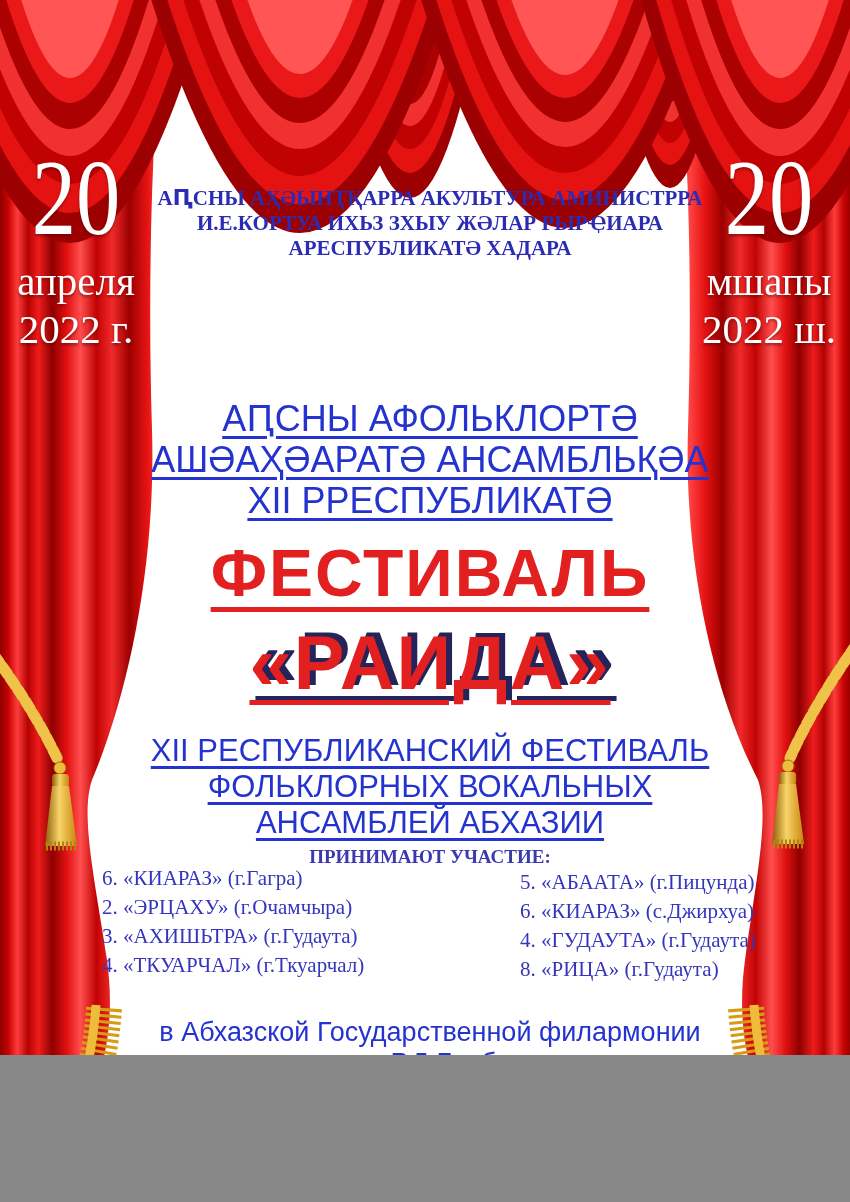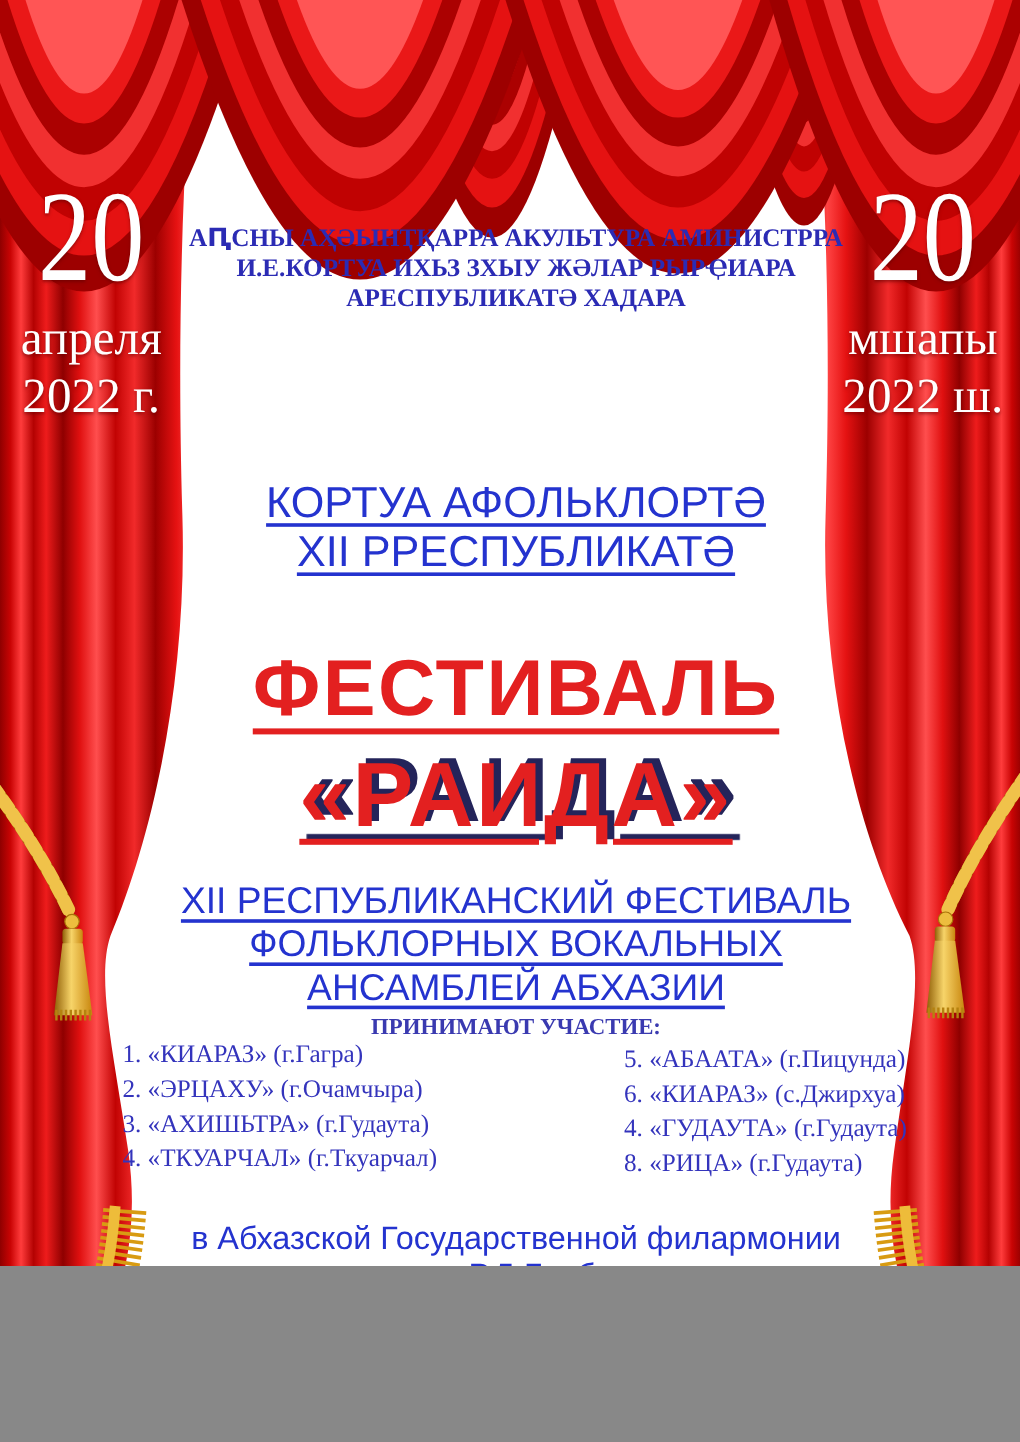--- a/index.html
+++ b/index.html
@@ -197,36 +197,37 @@
     <div class="year">2022 ш.</div>
   </div>
 
   <div class="txt org org1" style="left:145px;top:186px;width:570px;">
     <div>АԤСНЫ АҲӘЫНҬҚАРРА АКУЛЬТУРА АМИНИСТРРА</div>
     <div>И.Е.КОРТУА ИХЬЗ ЗХЫУ ЖӘЛАР РЫРҾИАРА</div>
     <div>АРЕСПУБЛИКАТӘ ХАДАРА</div>
   </div>
 
   <div class="txt sansblue title-abk" style="left:130px;top:398px;width:600px;">
-    <div>КОРТУА АФОЛЬКЛОРТӘ</div>
+    <div>АԤСНЫ АФОЛЬКЛОРТӘ</div>
+    <div>АШӘАҲӘАРАТӘ АНСАМБЛЬҚӘА</div>
     <div>XII РРЕСПУБЛИКАТӘ</div>
   </div>
 
   <div class="txt fest fest-word" style="left:130px;top:540px;width:600px;">ФЕСТИВАЛЬ</div>
   <div class="txt fest fest-name" style="left:130px;top:625px;width:600px;">«РАИДА»</div>
 
   <div class="txt sansblue subtitle" style="left:130px;top:733px;width:600px;">
     <div>XII РЕСПУБЛИКАНСКИЙ ФЕСТИВАЛЬ</div>
     <div>ФОЛЬКЛОРНЫХ ВОКАЛЬНЫХ</div>
     <div>АНСАМБЛЕЙ АБХАЗИИ</div>
   </div>
 
   <div class="txt part-head" style="left:230px;top:846px;width:400px;">ПРИНИМАЮТ УЧАСТИЕ:</div>
   <div class="txt plist" style="left:102px;top:864px;width:290px;">
-    <div>1. «КИАРАЗ» (г.Гагра)</div>
+    <div>6. «КИАРАЗ» (г.Гагра)</div>
     <div>2. «ЭРЦАХУ» (г.Очамчыра)</div>
     <div>3. «АХИШЬТРА» (г.Гудаута)</div>
     <div>4. «ТКУАРЧАЛ» (г.Ткуарчал)</div>
   </div>
   <div class="txt plist" style="left:520px;top:868px;width:250px;">
     <div>5. «АБААТА» (г.Пицунда)</div>
     <div>6. «КИАРАЗ» (с.Джирхуа)</div>
     <div>4. «ГУДАУТА» (г.Гудаута)</div>
     <div>8. «РИЦА» (г.Гудаута)</div>
   </div>

